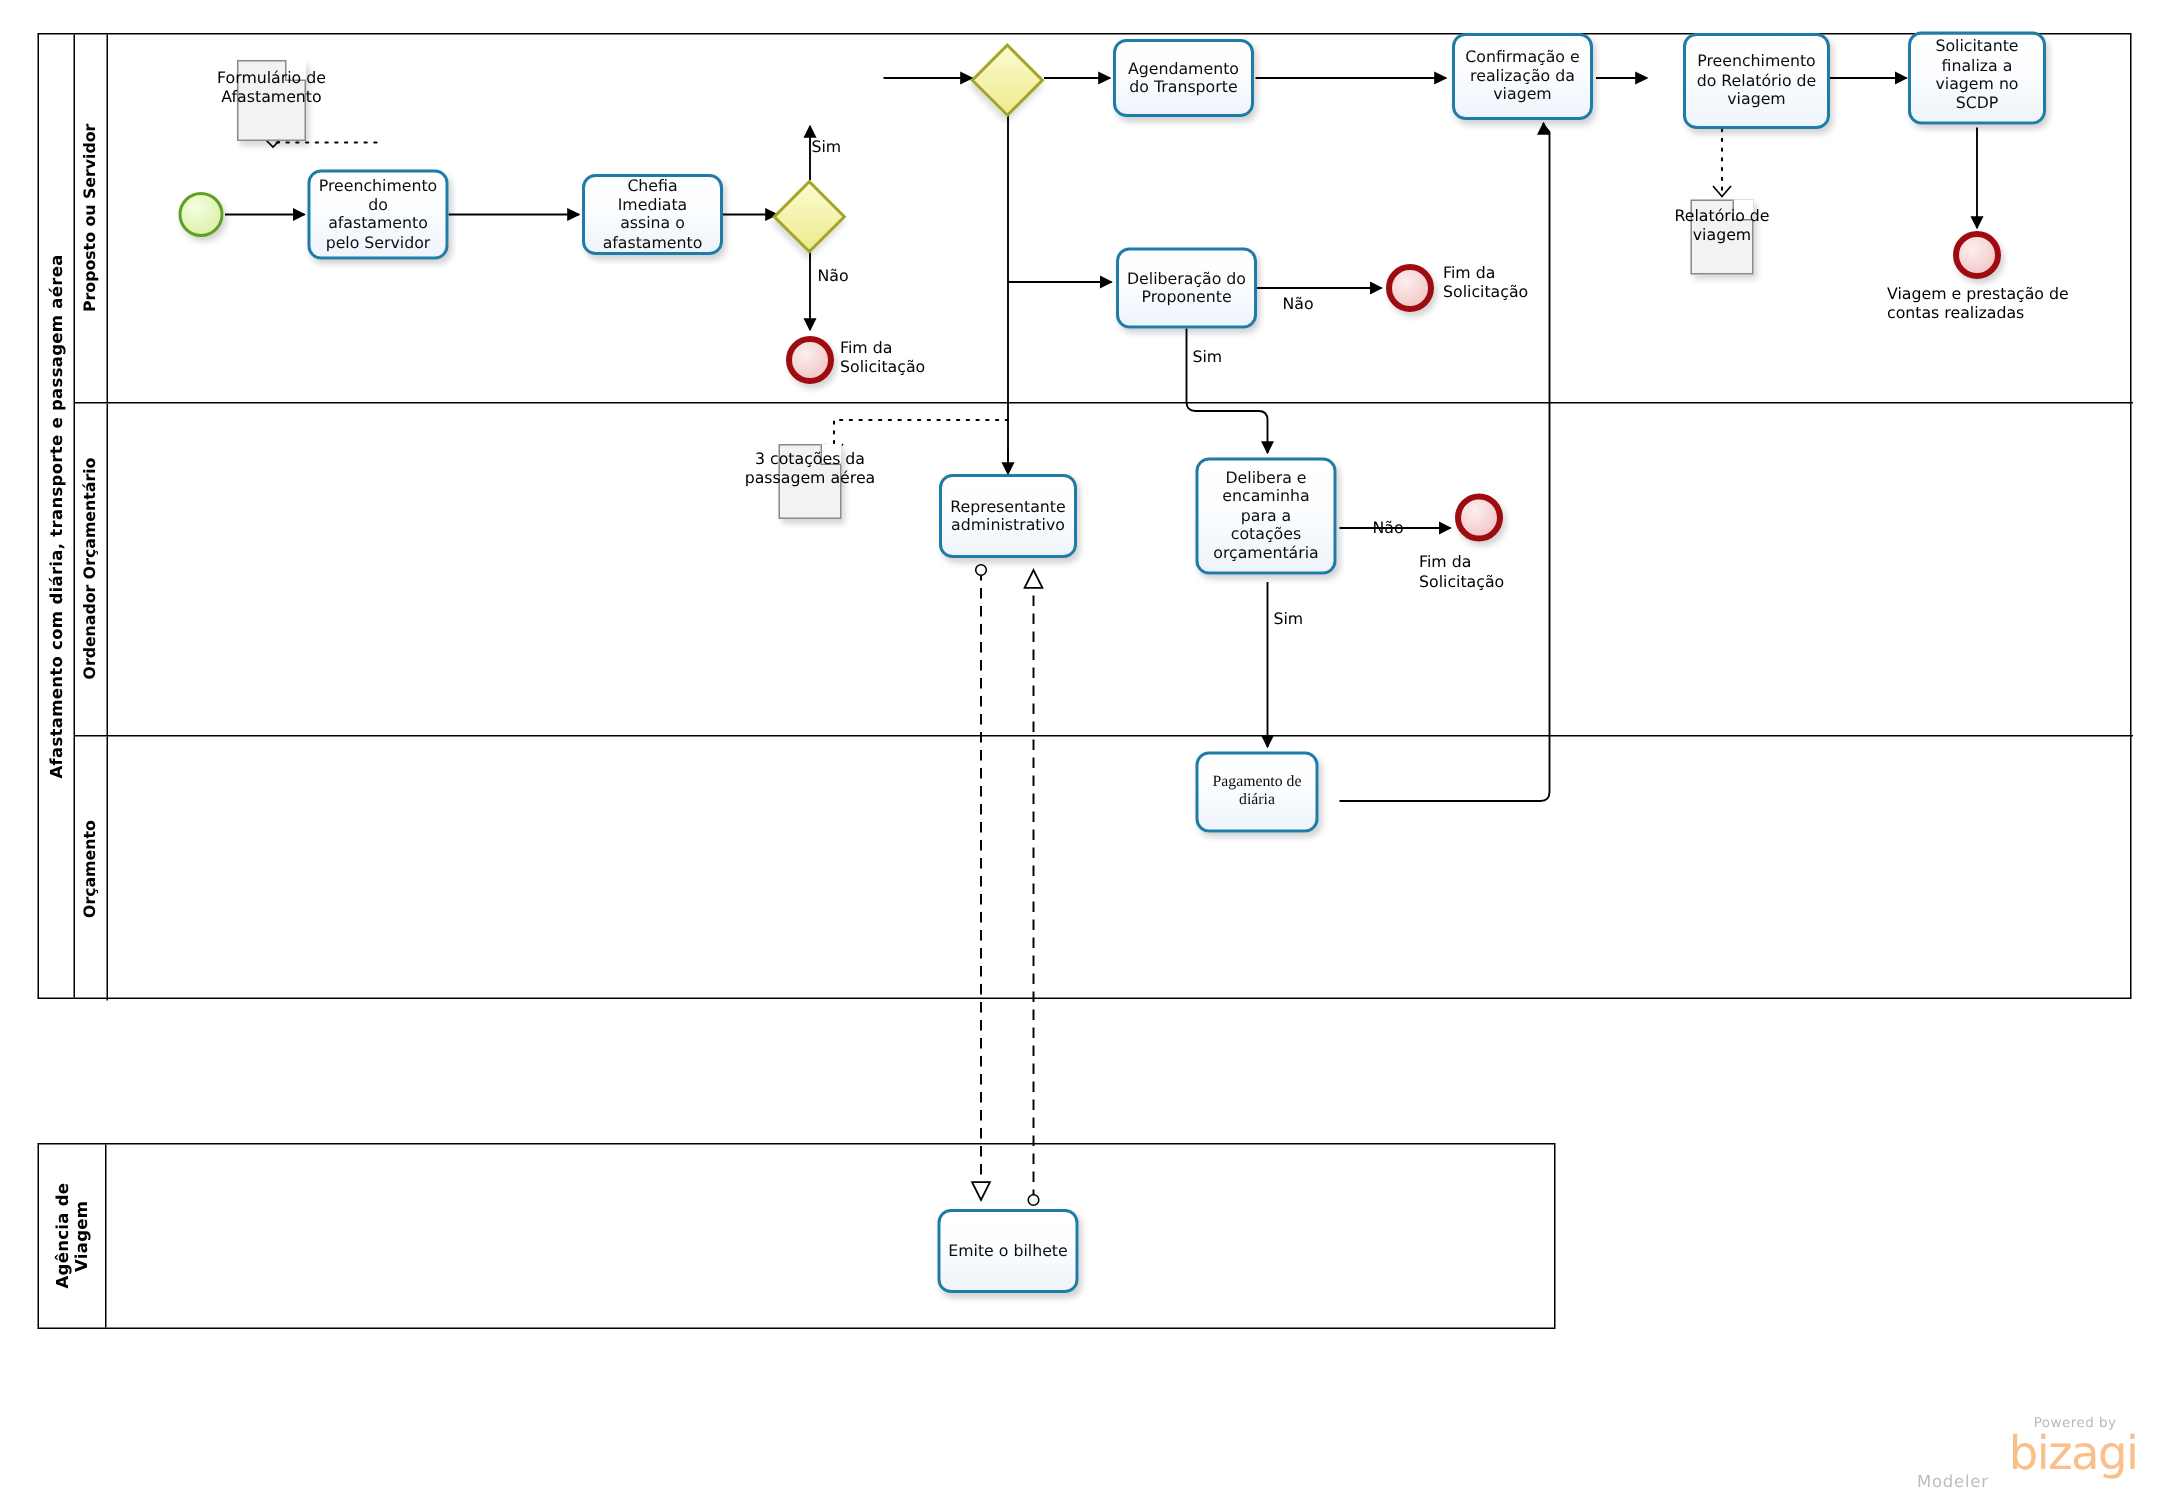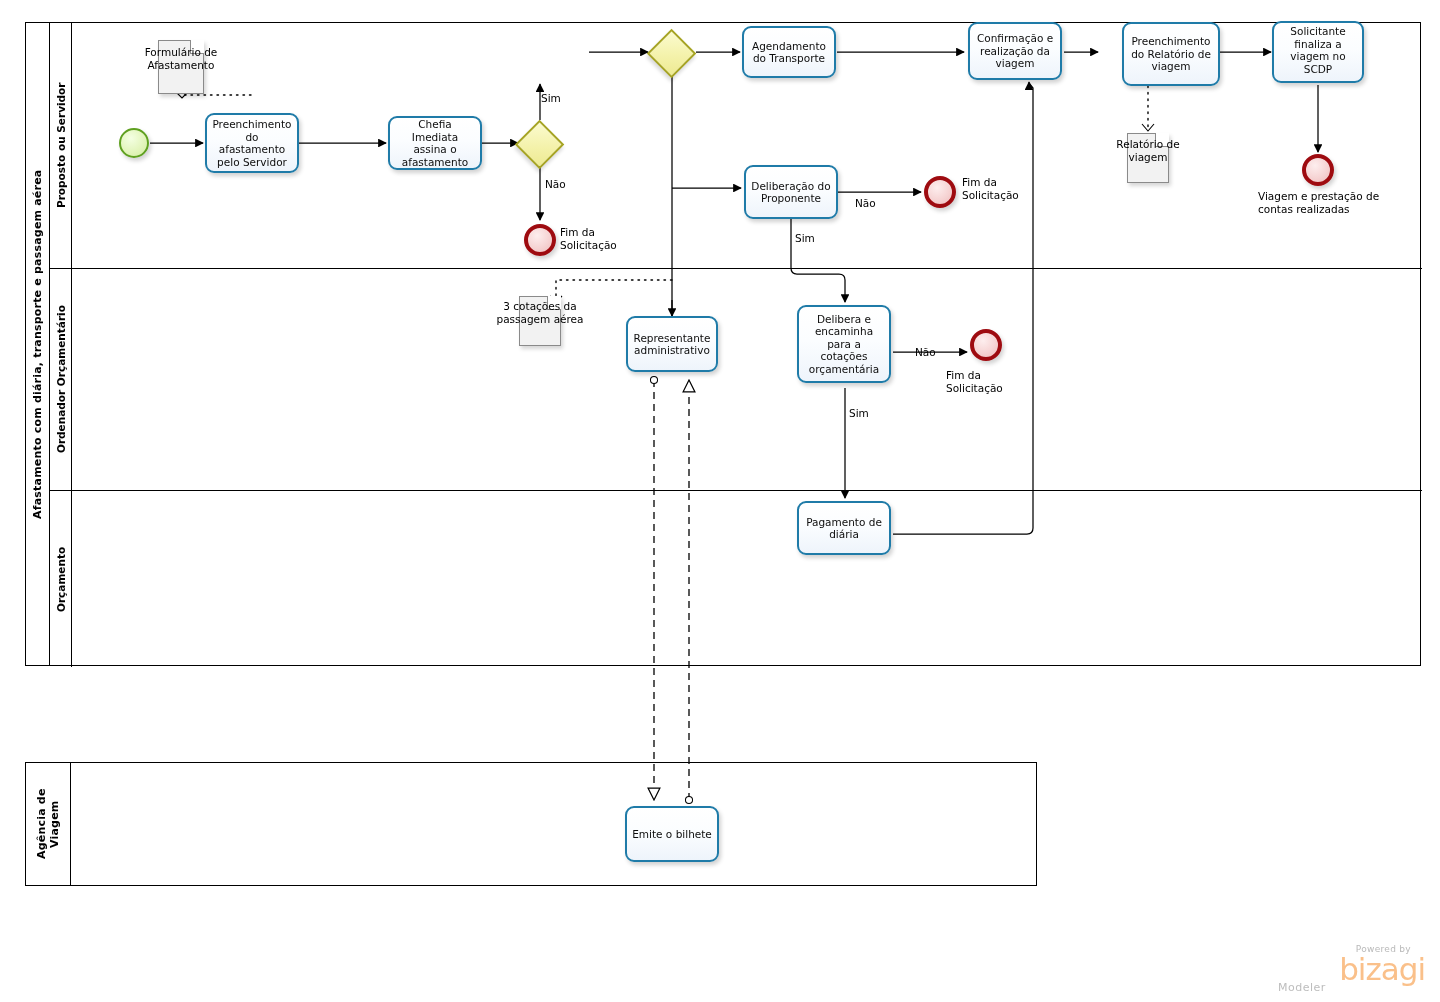--- a/index.html
+++ b/index.html
@@ -255,21 +255,21 @@
 
   <div class="task" style="left:797px;top:305px;width:94px;height:78px;">
     <span>Delibera e encaminha para a cotações orçamentária</span>
   </div>
   <div class="elabel" style="left:915px;top:346px;">Não</div>
   <div class="elabel" style="left:849px;top:407px;">Sim</div>
 
   <div class="ev ev-end" style="left:970px;top:329px;width:32px;height:32px;"></div>
   <div class="ev-label" style="left:946px;top:369px;width:84px;">Fim da Solicitação</div>
 
-  <div class="task" style="left:797px;top:501px;width:94px;height:54px;">
+  <div class="task" style="left:797px;top:501px;width:82px;height:54px;font-family:Liberation Serif, serif;">
     <span>Pagamento de diária</span>
   </div>
 
   <div class="task" style="left:625px;top:806px;width:94px;height:56px;">
     <span>Emite o bilhete</span>
   </div>
 
   <div class="logo" style="left:1270px;top:944px;width:155px;">
     <div class="pw">Powered by</div>
     <div class="bz">bizagi</div>

